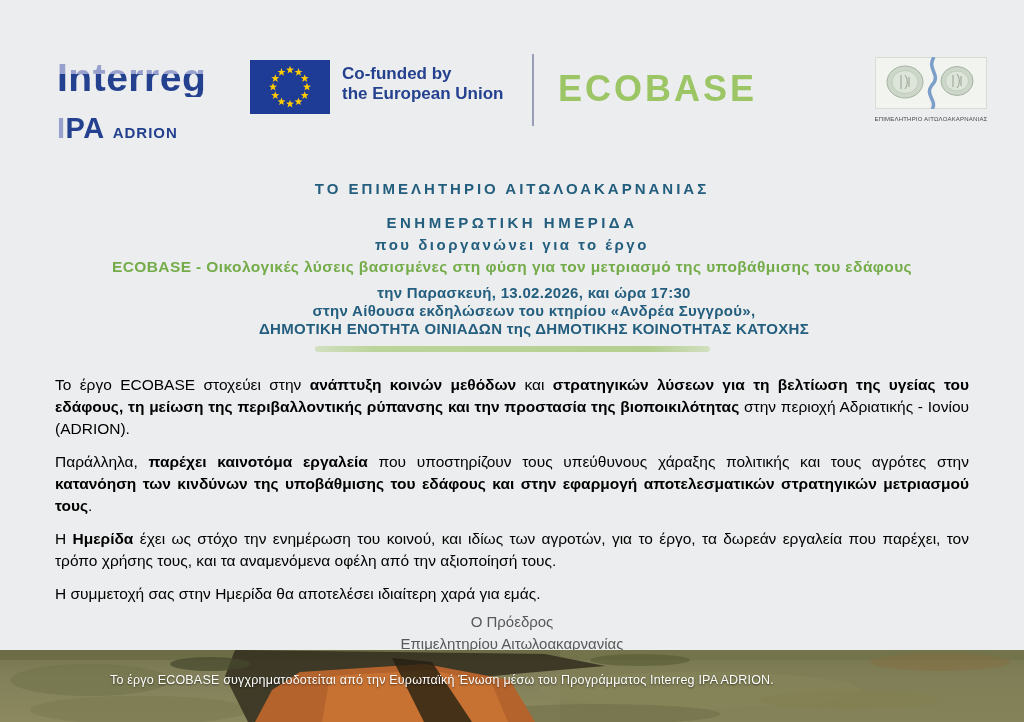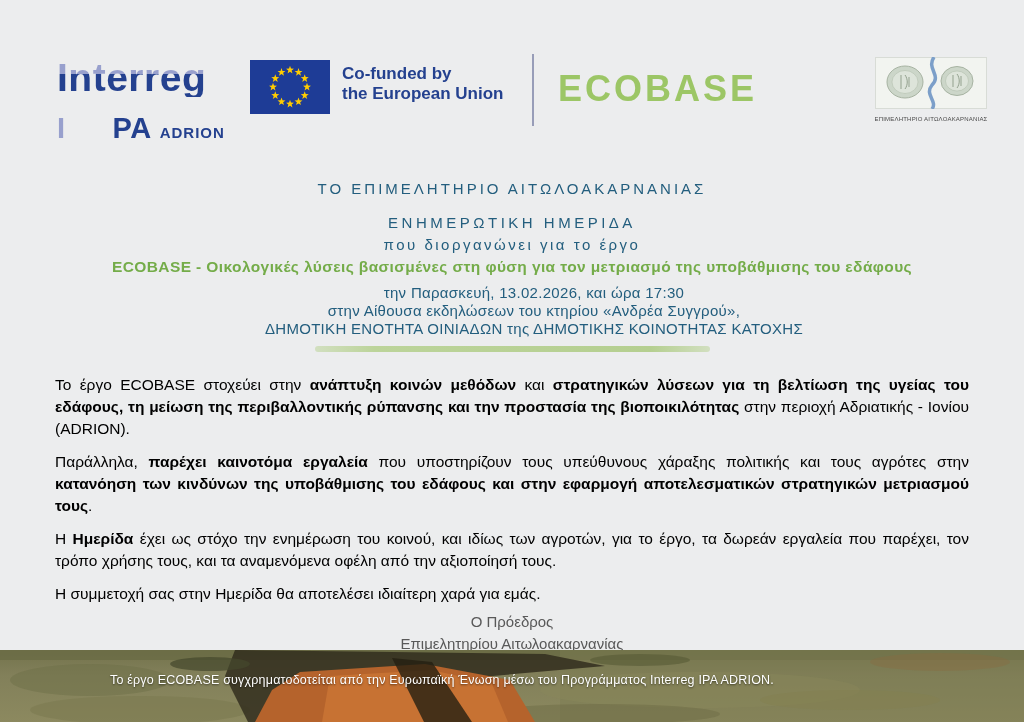--- a/index.html
+++ b/index.html
@@ -16,21 +16,21 @@
   .interreg-word{
     font-size:39px;font-weight:700;letter-spacing:0.5px;
     background:linear-gradient(180deg,#98a0cd 0%,#98a0cd 40%,#24418f 40%,#24418f 100%);
     -webkit-background-clip:text;background-clip:text;
     color:#24418f;line-height:1;
   }
   @supports (-webkit-background-clip:text){.interreg-word{color:transparent;}}
   .ipa-line{margin-top:17px;display:flex;align-items:baseline;gap:8px;}
   .ipa-word{font-size:29px;font-weight:800;line-height:1;letter-spacing:0.5px;}
   .ipa-i{color:#98a0cd;}
-  .ipa-pa{color:#24418f;margin-left:47px;}
+  .ipa-pa{color:#24418f;}
   .adrion-word{font-size:15px;font-weight:800;color:#24418f;letter-spacing:1px;}
   .eu-flag{position:absolute;left:250px;top:60px;width:80px;height:54px;}
   .cofunded{
     position:absolute;left:342px;top:64px;
     font-size:17px;font-weight:700;color:#24418f;line-height:20px;
   }
   .header-divider{
     position:absolute;left:532px;top:54px;width:2px;height:72px;
     background:#989db8;
   }
@@ -38,21 +38,21 @@
     position:absolute;left:558px;top:68px;
     font-size:36px;font-weight:600;color:#9cc666;letter-spacing:3px;
   }
   .chamber{position:absolute;left:873px;top:57px;width:116px;text-align:center;}
   .chamber-caption{
     margin-top:3px;font-size:6px;letter-spacing:0.2px;color:#4a4a4a;white-space:nowrap;
   }
   
   .content{position:absolute;left:0;right:0;top:178px;}
   .c{text-align:center;}
-  .head-blue{color:#235e7e;font-weight:400;}
+  .head-blue{color:#235e7e;font-weight:700;}
   .org-line,.invite-line{font-size:15px;letter-spacing:3px;line-height:22px;}
   .event-title{font-size:15px;letter-spacing:3.5px;line-height:22px;margin-top:12px;}
   .event-subtitle{font-size:15px;letter-spacing:2.5px;line-height:22px;}
   .project-title{
     font-size:15.5px;font-weight:700;color:#74ac49;letter-spacing:0.4px;line-height:22px;
   }
   .when-block{margin-top:6px;padding-left:44px;}
   .when-line{font-size:15px;line-height:18px;letter-spacing:0.3px;}
   .brush-divider{
     width:395px;height:6px;border-radius:3px;margin:8px auto 0 auto;

